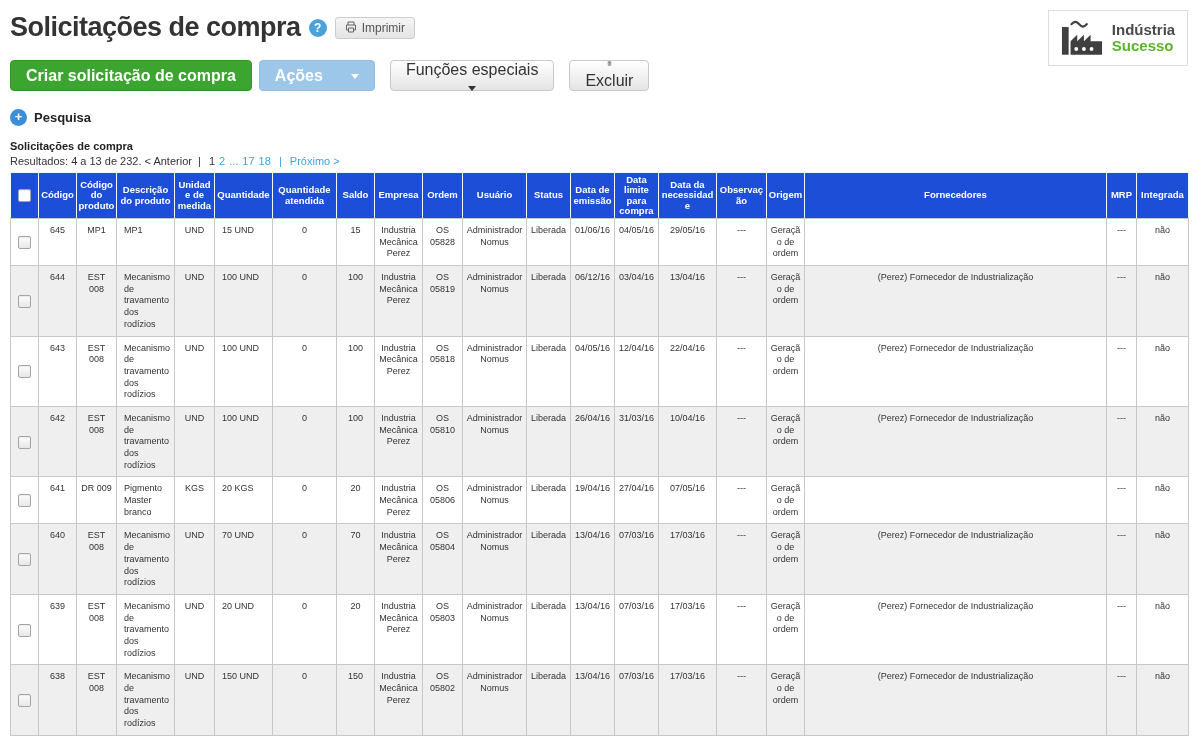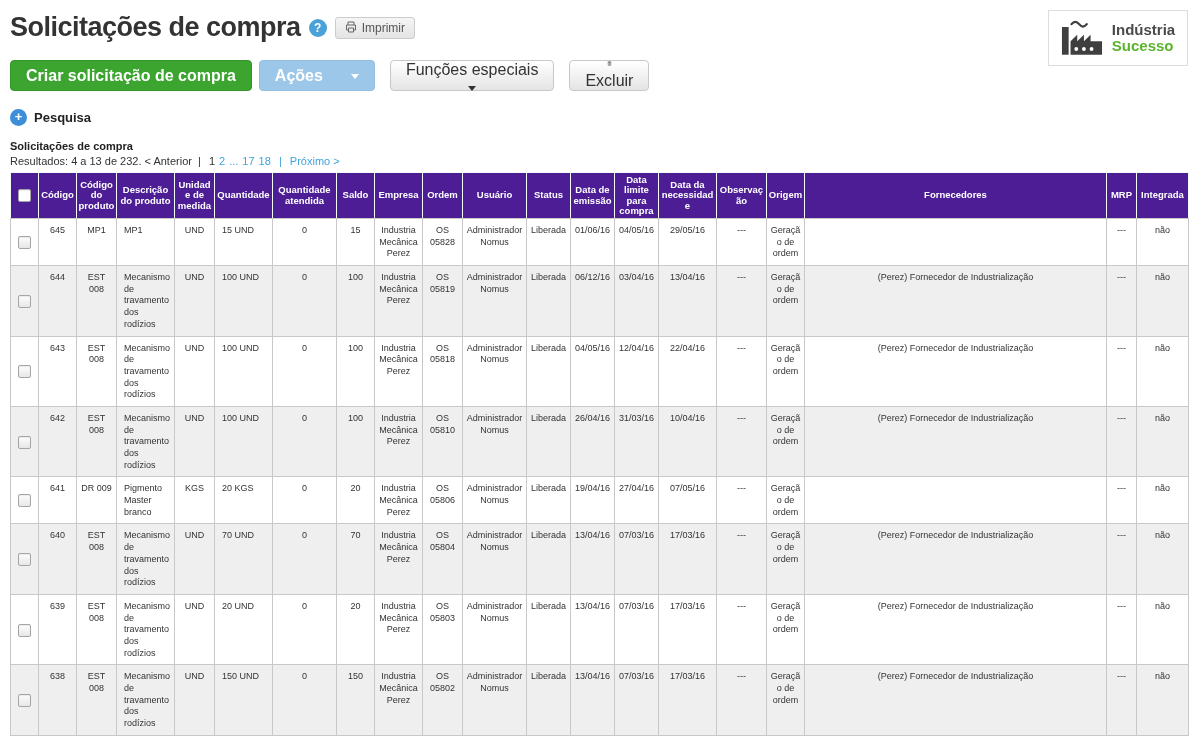--- a/index.html
+++ b/index.html
@@ -62,21 +62,21 @@
   .results-line a { color:#3ea3dc; text-decoration:none; cursor:pointer; }
   .page-current { color:#333; margin:0 2px; }
   .page-link { margin:0 2px; }
   .page-dots { color:#3ea3dc; margin:0 2px; }
   .sep-dark { color:#333; margin:0 3px; }
   .sep-blue { color:#3ea3dc; margin:0 3px; }
 
   
   table { border-collapse:collapse; table-layout:fixed; width:1178px; margin-top:5px; }
   th {
-    background:#4c1d95; color:#fff; font-size:9.5px; font-weight:bold;
+    background:#1d4ed8; color:#fff; font-size:9.5px; font-weight:bold;
     border:1px solid #f4f9fc; border-bottom:1px solid #c8c8c8;
     vertical-align:middle; padding:2px 1px; line-height:1.08;
     word-wrap:break-word;
     margin-top:20px;
   }
   td {
     border:1px solid #c8c8c8; font-size:9px; color:#333; padding:6px 3px 5px;
     vertical-align:top; text-align:center; line-height:1.3; word-wrap:break-word;
     background:#fff;
   }

